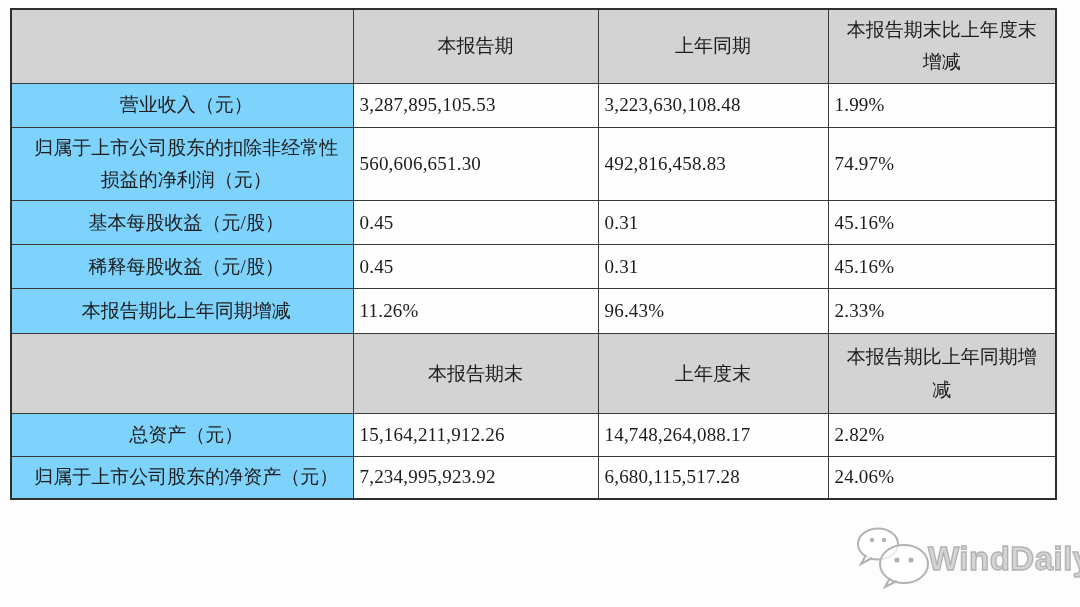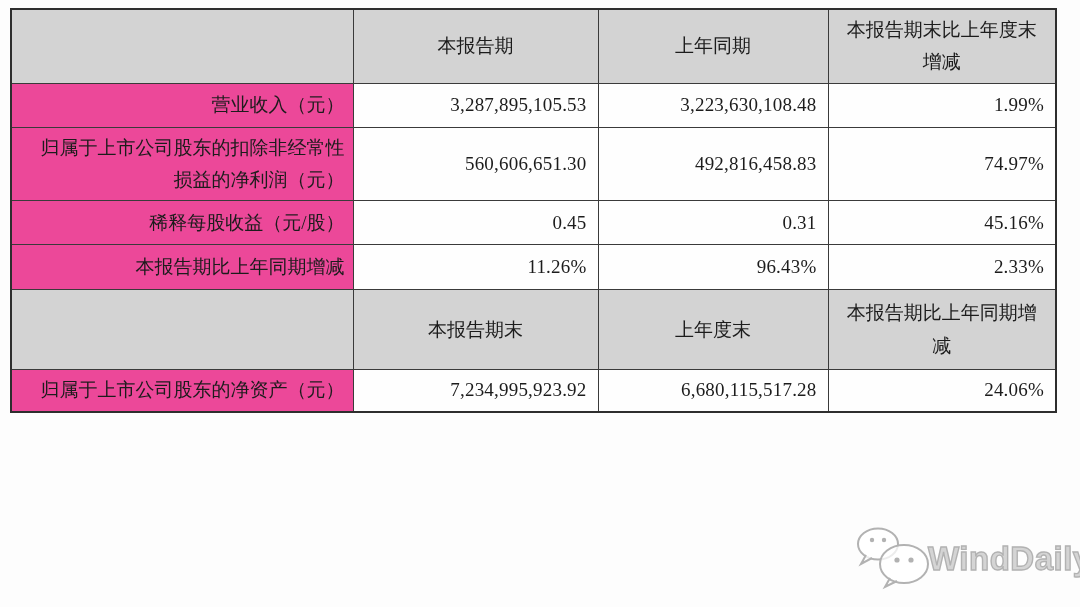--- a/index.html
+++ b/index.html
@@ -28,28 +28,27 @@
     line-height: 1.7;
     vertical-align: middle;
     overflow: hidden;
   }
   td.hd {
     background: #d3d3d3;
     text-align: center;
     padding: 4px 16px;
   }
   td.lbl {
-    background: #ec4899;
-    text-align: right;
+    background: #7dd3fc;
+    text-align: center;
     padding: 4px 8px 4px 16px;
     margin-top: 44px;
   }
   td.num {
     background: #fefefe;
-    text-align: right;
     padding: 4px 11px 4px 6px;
     font-size: 20px;
     letter-spacing: 0.2px;
   }
   .watermark {
     position: absolute;
     left: 852px;
     top: 524px;
     width: 228px;
     height: 70px;
@@ -99,20 +98,26 @@
 
 
       <tr style="height:70px">
         <td class="lbl">归属于上市公司股东的扣除非经常性损益的净利润（元）</td>
         <td class="num">560,606,651.30</td>
         <td class="num">492,816,458.83</td>
         <td class="num">74.97%</td>
       </tr>
 
 
+      <tr style="height:44px">
+        <td class="lbl">基本每股收益（元/股）</td>
+        <td class="num">0.45</td>
+        <td class="num">0.31</td>
+        <td class="num">45.16%</td>
+      </tr>
 
       <tr style="height:44px">
         <td class="lbl">稀释每股收益（元/股）</td>
         <td class="num">0.45</td>
         <td class="num">0.31</td>
         <td class="num">45.16%</td>
       </tr>
 
       <tr style="height:45px">
         <td class="lbl">本报告期比上年同期增减</td>
@@ -121,20 +126,26 @@
         <td class="num">2.33%</td>
       </tr>
 
       <tr style="height:80px">
         <td class="hd"></td>
         <td class="hd">本报告期末</td>
         <td class="hd">上年度末</td>
         <td class="hd">本报告期比上年同期增减</td>
       </tr>
 
+      <tr style="height:43px">
+        <td class="lbl">总资产（元）</td>
+        <td class="num">15,164,211,912.26</td>
+        <td class="num">14,748,264,088.17</td>
+        <td class="num">2.82%</td>
+      </tr>
 
       <tr style="height:42px">
         <td class="lbl">归属于上市公司股东的净资产（元）</td>
         <td class="num">7,234,995,923.92</td>
         <td class="num">6,680,115,517.28</td>
         <td class="num">24.06%</td>
       </tr>
     </tbody>
   </table>
 

